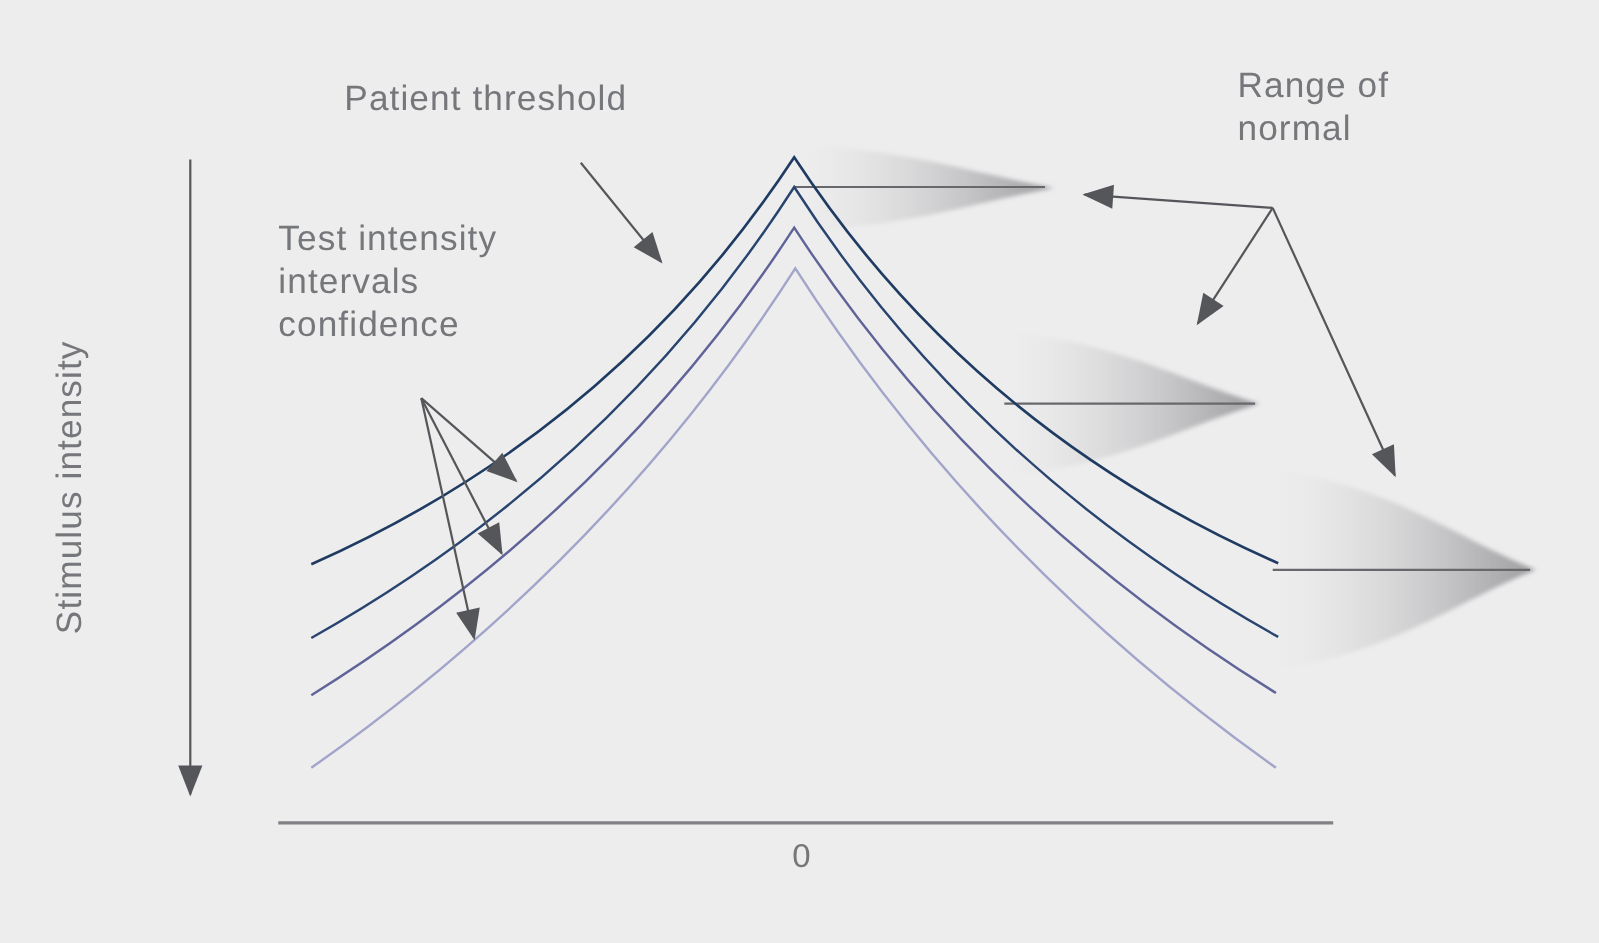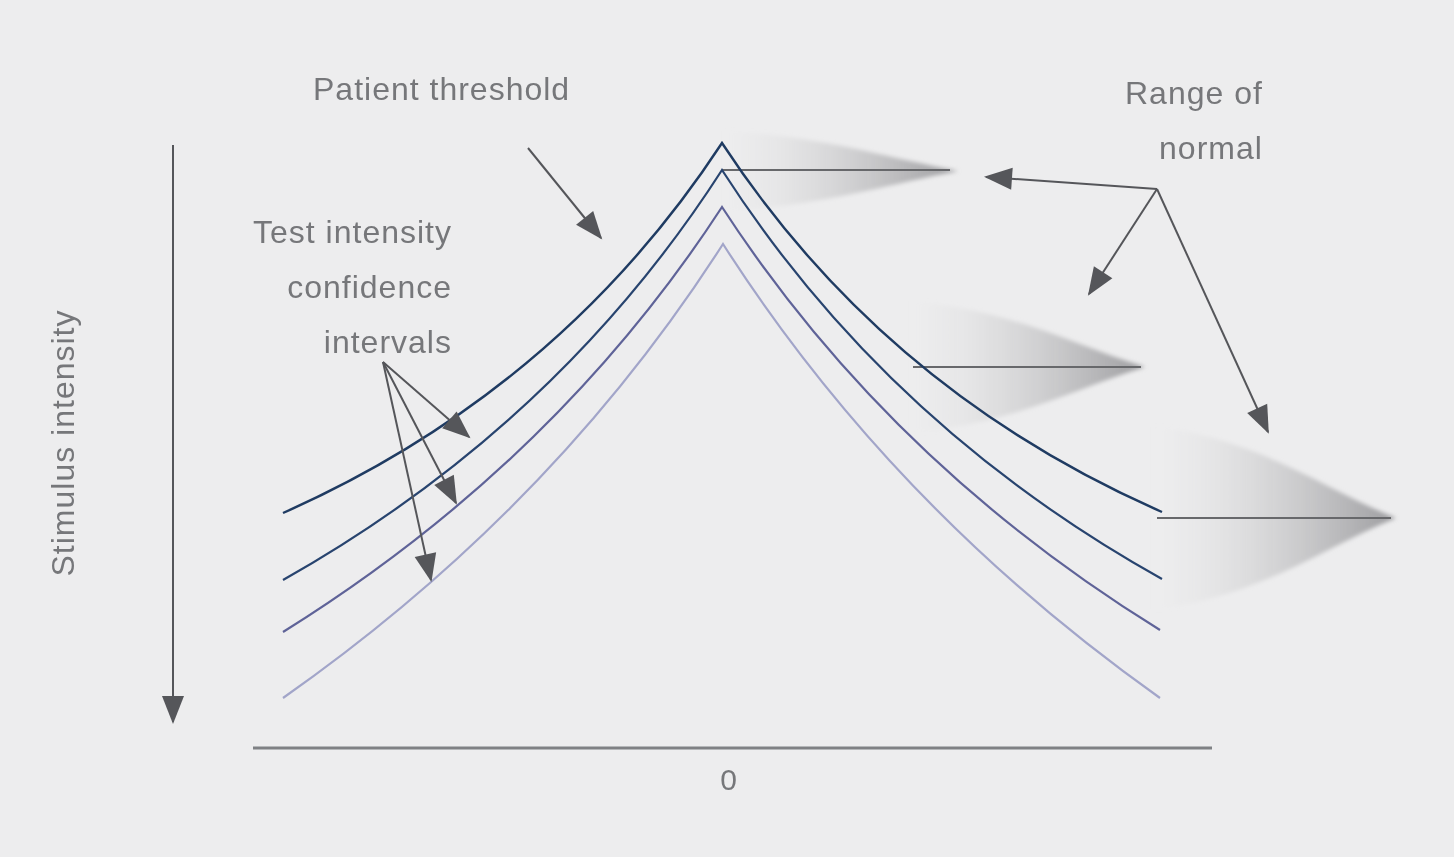--- a/index.html
+++ b/index.html
@@ -2,32 +2,32 @@
 <html><head>
 <meta charset="utf-8">
 <style>
   html,body{margin:0;padding:0;}
   body{
     width:1454px;height:857px;
     background:#ededee;
     font-family:"Liberation Sans", sans-serif;
     overflow:hidden;position:relative;
   }
-  .stage{position:absolute;inset:0;width:1229px;height:857px;text-align:right;}
+  .stage{position:absolute;inset:0;width:1229px;height:857px;}
   svg.draw{position:absolute;left:0;top:0;}
   .lbl{
     position:absolute;
     color:#76777a;
     font-size:32px;
     font-weight:300;
     letter-spacing:1px;
     line-height:39px;
     white-space:nowrap;
   }
-  .lbl div{white-space:nowrap;margin-top:16px;}
+  .lbl div{white-space:nowrap;}
   #stimulus-label{
     left:63px;top:443px;
     transform:translate(-50%,-50%) rotate(-90deg);
   }
   #zero-label{
     left:729px;top:779px;
     transform:translate(-50%,-50%);
     font-size:30px;
   }
 </style>
@@ -78,22 +78,22 @@
       <line x1="1157" y1="189" x2="1268" y2="432" marker-end="url(#ah)"></line>
     </g>
 
     <line x1="253" y1="748" x2="1212" y2="748" stroke="#7f8184" stroke-width="3"></line>
   </svg>
 
   <div class="lbl" id="patient-threshold-label" style="left:313px;top:70px;">Patient threshold</div>
 
   <div class="lbl" style="left:253px;top:197px;">
     <div>Test intensity</div>
+    <div>intervals</div>
     <div>confidence</div>
-    <div>intervals</div>
   </div>
 
   <div class="lbl" style="left:1125px;top:58px;">
     <div>Range of</div>
     <div>normal</div>
   </div>
 
   <div class="lbl" id="stimulus-label">Stimulus intensity</div>
 
   <div class="lbl" id="zero-label">0</div>

